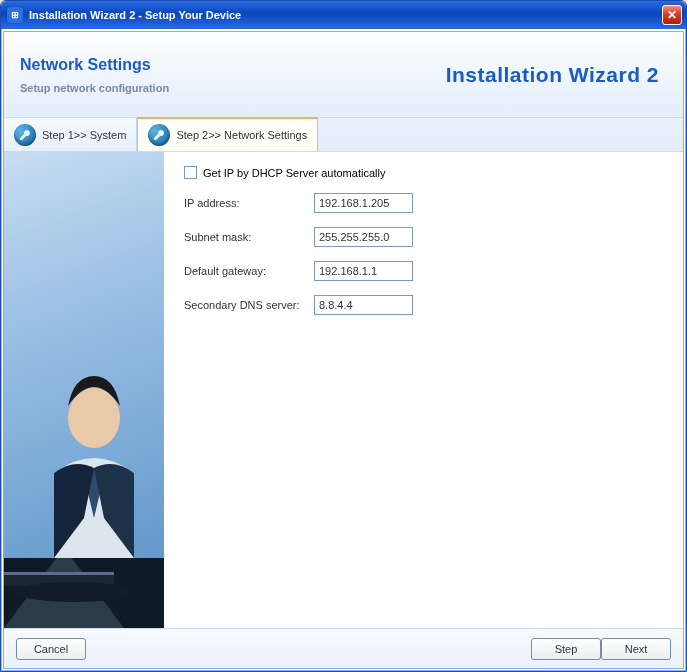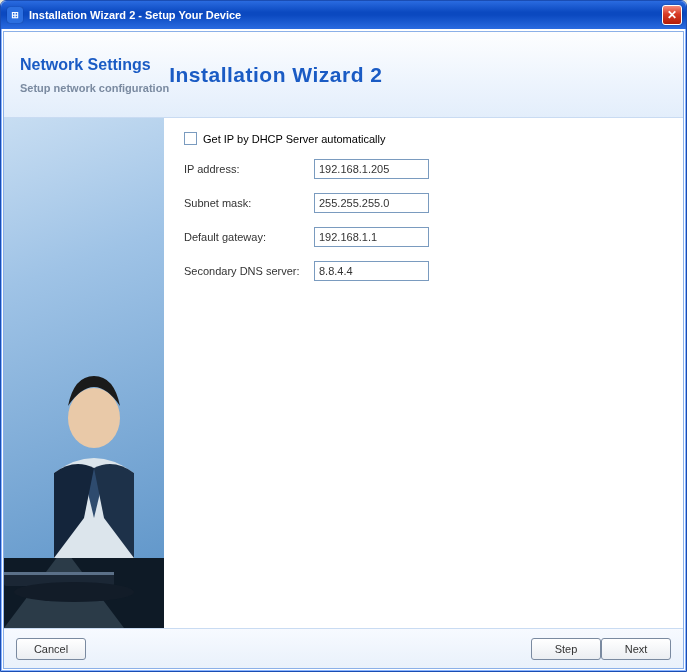--- a/index.html
+++ b/index.html
@@ -62,20 +62,21 @@
     flex-direction: column;
     border: 1px solid #8bb0e8;
   }
   .header {
     position: relative;
     height: 86px;
     background: linear-gradient(#fdfeff,#edf4fd 60%,#e3eefb);
     border-bottom: 1px solid #c9dbf2;
     display: flex;
     align-items: center;
+    justify-content: space-between;
     padding: 0 24px 0 16px;
   }
   .header-left .h1 {
     color: #1a5bc4;
     font-size: 16px;
     font-weight: bold;
   }
   .header-left .h2 {
     color: #7a8aa0;
     font-size: 11px;
@@ -155,21 +156,21 @@
     border: 1px solid #7a9bbf;
     background: #fff;
     margin-right: 6px;
     display: inline-block;
   }
   .lbl {
     width: 130px;
     color: #333;
   }
   .inp {
-    width: 115px;
+    width: 99px;
     height: 20px;
     border: 1px solid #7a9bbf;
     padding: 2px 4px;
     font-family: Tahoma, Arial;
     font-size: 11px;
     color: #333;
     background: #fff;
   }
   .footer {
     height: 40px;
@@ -205,20 +206,38 @@
   <div class="client">
 
     <div class="header">
       <div class="header-left">
         <div class="h1">Network Settings</div>
         <div class="h2">Setup network configuration</div>
       </div>
       <div class="header-right">Installation Wizard 2</div>
     </div>
 
+    <div class="tabs">
+      <div class="tab">
+        <div class="tab-icon">
+          <svg width="12" height="12" viewBox="0 0 12 12">
+              <path d="M8 1a3 3 0 0 0-2.9 3.8L1 9v2h2l4.2-4.1A3 3 0 1 0 8 1z" fill="#e7f3fb"></path>
+            </svg>
+        </div>
+        <span>Step 1&gt;&gt; System</span>
+      </div>
+      <div class="tab active">
+        <div class="tab-icon">
+          <svg width="12" height="12" viewBox="0 0 12 12">
+              <path d="M8 1a3 3 0 0 0-2.9 3.8L1 9v2h2l4.2-4.1A3 3 0 1 0 8 1z" fill="#e7f3fb"></path>
+            </svg>
+        </div>
+        <span>Step 2&gt;&gt; Network Settings</span>
+      </div>
+    </div>
 
     <div class="body-row">
       <div class="sidepanel">
         <svg class="person" viewBox="0 0 160 300">
           <rect x="0" y="230" width="160" height="70" fill="#0e1a26"></rect>
           <polygon points="0,300 60,220 120,300" fill="#2b3b48"></polygon>
           <ellipse cx="90" cy="90" rx="26" ry="30" fill="#e9c9a8"></ellipse>
           <path d="M64 78 q26 -38 52 0 q-6 -30 -26 -30 q-20 0 -26 30" fill="#1a1a1a"></path>
           <path d="M50 145 q40 -30 80 0 l0 85 l-80 0 z" fill="#dce5ec"></path>
           <path d="M78 140 l24 0 l-12 50 z" fill="#2e4b6e"></path>

